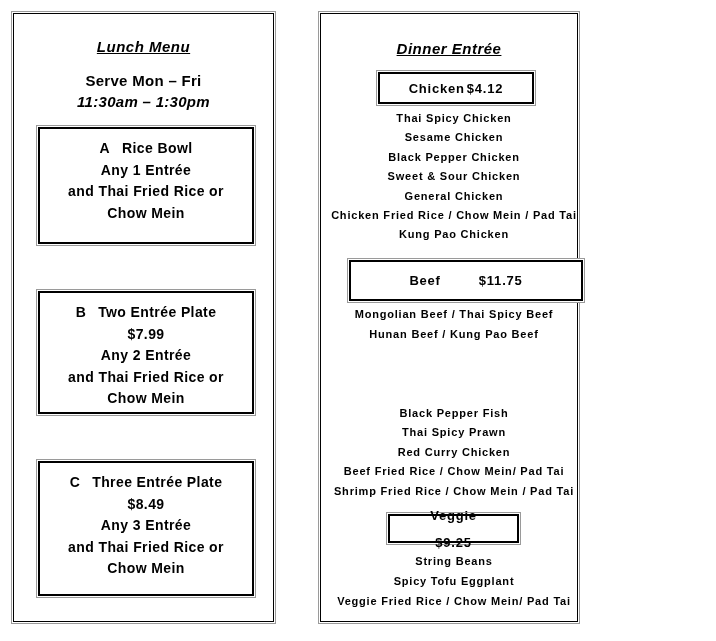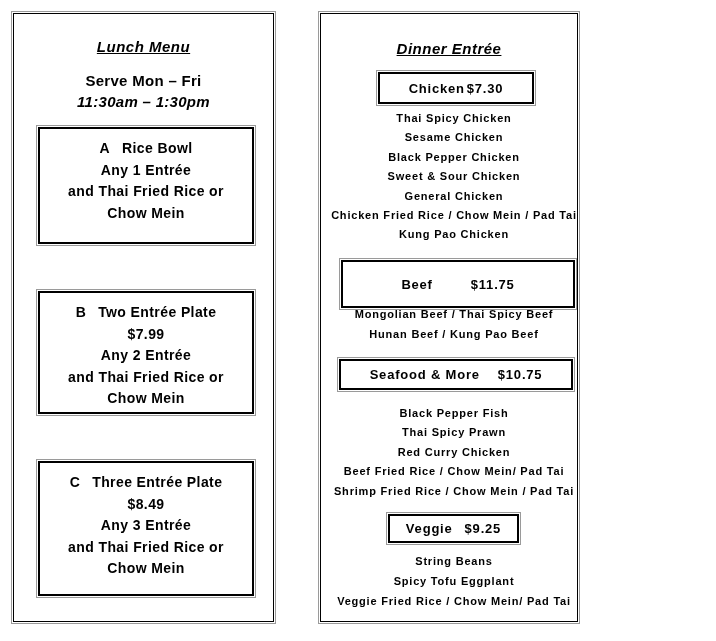--- a/index.html
+++ b/index.html
@@ -66,23 +66,23 @@
   .combo-head { display: flex; justify-content: center; gap: 12px; }
 
   .header-box {
     position: absolute;
     display: flex; align-items: center; justify-content: center;
     font-size: 13px; font-weight: bold;
     letter-spacing: 0.8px;
     white-space: pre;
   }
   .hb-chicken { left: 57px; top: 58px;  width: 156px; height: 32px; gap: 2px; }
-  .hb-beef    { left: 20px; top: 246px; width: 234px; height: 48px; gap: 38px; }
+  .hb-beef    { left: 28px; top: 246px; width: 234px; height: 41px; gap: 38px; }
   .hb-seafood { left: 18px; top: 345px; width: 234px; height: 31px; gap: 18px; }
-  .hb-veggie  { left: 67px; top: 500px; width: 131px; height: 29px; gap: 12px; }
+  .hb-veggie  { left: 67px; top: 500px; width: 131px; height: 29px; gap: 12px; flex-direction: column; }
 
   .item-group { position: absolute; left: 5px; width: 100%; }
   .ig-chicken { top: 95px;  }
   .ig-beef    { top: 290px; }
   .ig-seafood { top: 390px; }
   .ig-veggie  { top: 537px; }
   .ig-beef .menu-item, .ig-veggie .menu-item { line-height: 20px; }
   .menu-item {
     text-align: center;
     font-size: 11px; font-weight: bold;
@@ -132,45 +132,41 @@
       <div class="combo-line">and Thai Fried Rice or</div>
       <div class="combo-line">Chow Mein</div>
     </div>
   </section>
 
   <section class="panel panel--dinner ring">
     <h1 class="panel-title">Dinner Entrée</h1>
 
     <div class="header-box hb-chicken ring-thick">
       <span>Chicken</span>
-      <span>$7.30</span>
+      <span>$4.12</span>
     </div>
     <div class="item-group ig-chicken">
       <div class="menu-item">Thai Spicy Chicken</div>
       <div class="menu-item">Sesame Chicken</div>
       <div class="menu-item">Black Pepper Chicken</div>
       <div class="menu-item">Sweet &amp; Sour Chicken</div>
       <div class="menu-item">General Chicken</div>
       <div class="menu-item">Chicken Fried Rice / Chow Mein / Pad Tai</div>
       <div class="menu-item">Kung Pao Chicken</div>
     </div>
 
     <div class="header-box hb-beef ring-thick">
       <span>Beef</span>
       <span>$11.75</span>
     </div>
     <div class="item-group ig-beef">
       <div class="menu-item">Mongolian Beef / Thai Spicy Beef</div>
       <div class="menu-item">Hunan Beef / Kung Pao Beef</div>
     </div>
 
-    <div class="header-box hb-seafood ring-thick">
-      <span>Seafood &amp; More</span>
-      <span>$10.75</span>
-    </div>
     <div class="item-group ig-seafood">
       <div class="menu-item">Black Pepper Fish</div>
       <div class="menu-item">Thai Spicy Prawn</div>
       <div class="menu-item">Red Curry Chicken</div>
       <div class="menu-item">Beef Fried Rice / Chow Mein/ Pad Tai</div>
       <div class="menu-item">Shrimp Fried Rice / Chow Mein / Pad Tai</div>
     </div>
 
     <div class="header-box hb-veggie ring-thick">
       <span>Veggie</span>

